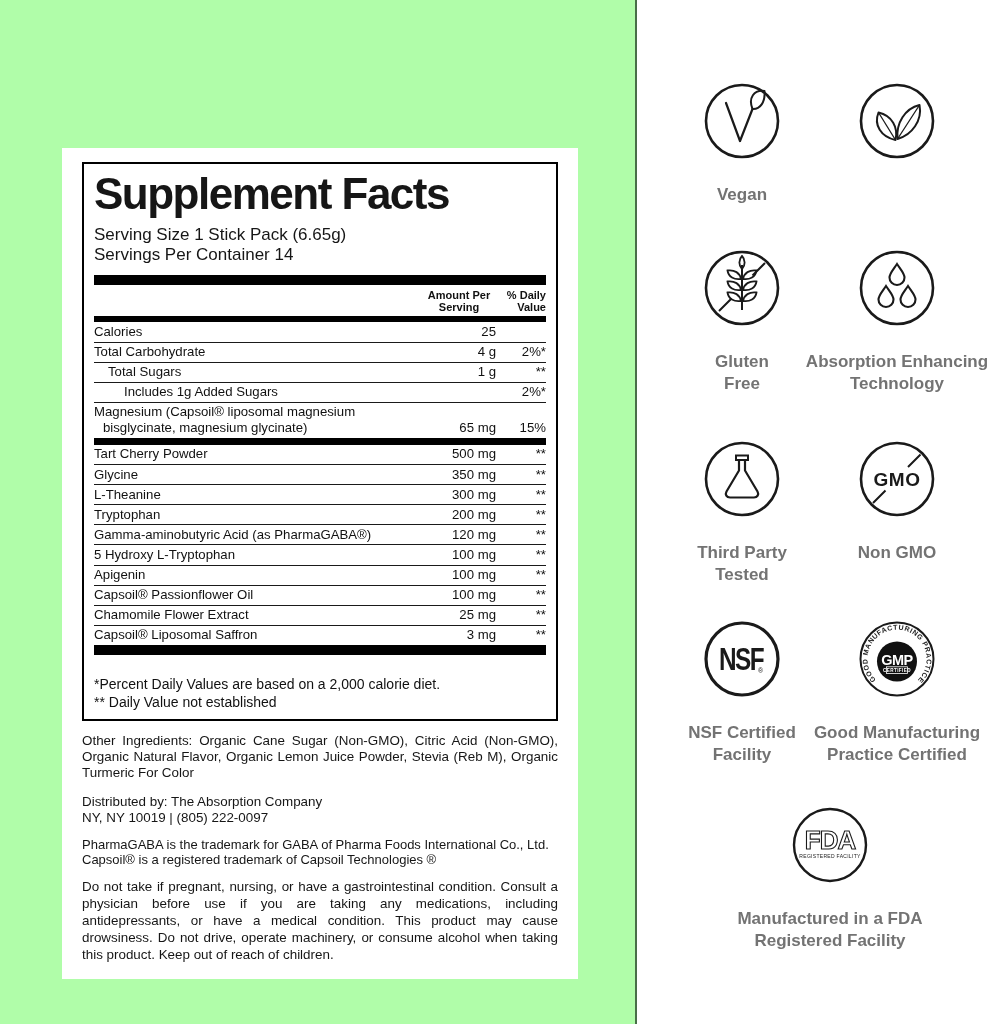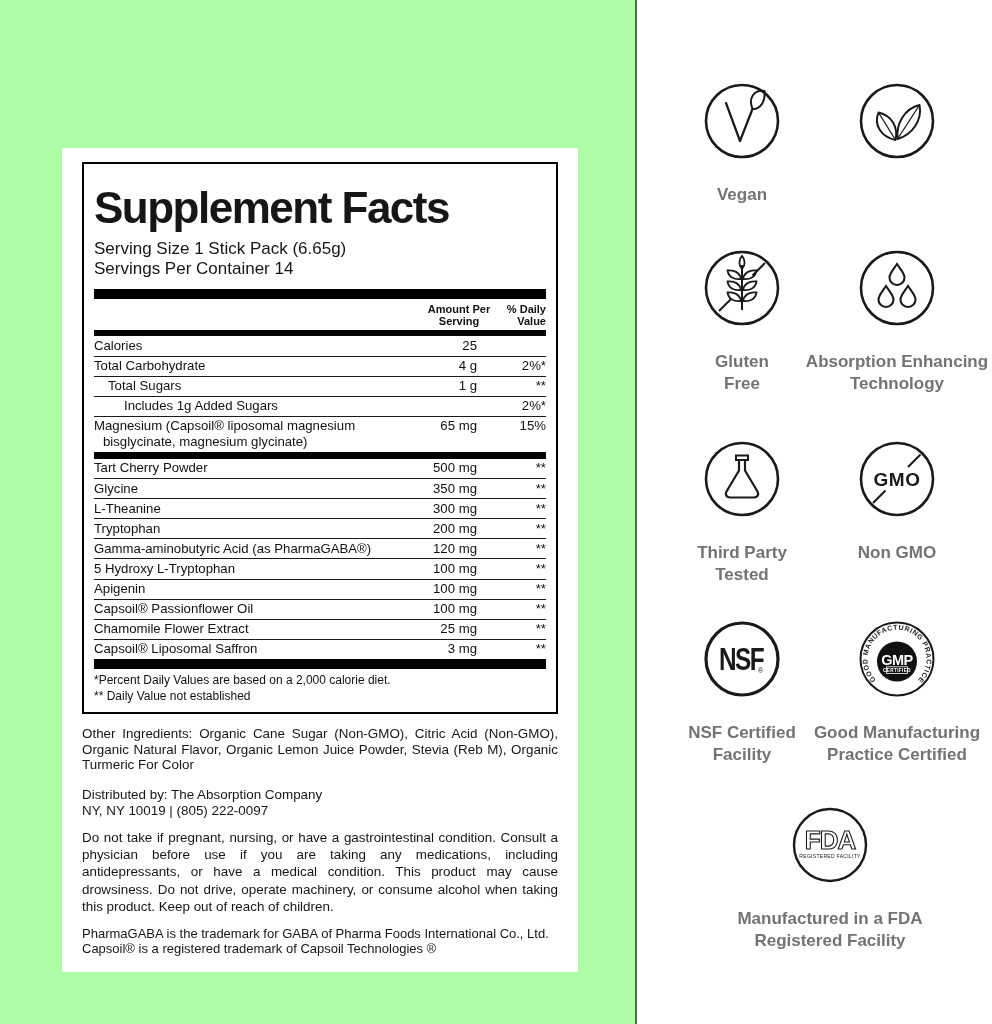--- a/index.html
+++ b/index.html
@@ -17,42 +17,42 @@
     position:absolute;left:62px;top:148px;width:516px;
     background:#ffffff;box-sizing:border-box;
     padding:14px 20px 16px 20px;
   }
   .facts-panel{
     border:2.5px solid #000;
     padding:6px 10px 0 10px;
   }
   .facts-title{
     font-size:44px;font-weight:bold;letter-spacing:-1.5px;line-height:1.0;
-    margin:16px 0 9px 0;color:#161616;
+    margin:2px 0 9px 0;color:#161616;
   }
   .serving{font-size:17px;line-height:1.2;color:#161616;}
   .bar{background:#000;}
   .bar-1{height:10px;margin-top:9px;}
   .bar-2{height:6px;}
   .bar-3{height:7px;}
   .bar-4{height:10px;}
   .fhead{display:flex;justify-content:flex-end;padding:4px 0 3px 0;
     font-size:11px;font-weight:bold;line-height:1.12;text-align:right;}
   .fhead .h-amt{width:74px;text-align:center;}
   .fhead .h-dv{width:50px;}
-  .frow{display:flex;align-items:flex-start;border-bottom:1px solid #1a1a1a;
-    padding:1.5px 0;font-size:13.2px;line-height:1.22;gap:19px;}
+  .frow{display:flex;align-items:flex-end;border-bottom:1px solid #1a1a1a;
+    padding:1.5px 0;font-size:13.2px;line-height:1.22;}
   .frow.nb{border-bottom:none;}
   .frow .n{flex:1;}
   .frow .amt{width:70px;text-align:right;}
   .frow .dv{width:50px;text-align:right;}
   .ind1{padding-left:14px;}
   .ind2{padding-left:30px;}
   .hang{padding-left:9px;text-indent:-9px;}
-  .footnotes{font-size:12px;line-height:1.3;padding:4px 0 8px 0;}
+  .footnotes{font-size:14px;line-height:1.3;padding:20px 0 8px 0;}
   .para{font-size:13.4px;line-height:1.17;color:#161616;}
   .oi{margin-top:12px;text-align:justify;}
   .dist{margin-top:14px;}
   .tm{margin-top:11px;font-size:13px;}
   .warn{margin-top:11px;text-align:justify;line-height:1.27;}
   .blockline{display:block;}
 
   
   .badge{position:absolute;display:flex;flex-direction:column;align-items:center;}
   .blabel{margin-top:24px;font-size:17px;font-weight:600;line-height:1.28;
@@ -167,25 +167,25 @@
       <span class="blockline">*Percent Daily Values are based on a 2,000 calorie diet.</span>
       <span class="blockline">** Daily Value not established</span>
     </div>
   </div>
 
   <div class="para oi">Other Ingredients: Organic Cane Sugar (Non-GMO), Citric Acid (Non-GMO), Organic Natural Flavor, Organic Lemon Juice Powder, Stevia (Reb M), Organic Turmeric For Color</div>
   <div class="para dist">
     <span class="blockline">Distributed by: The Absorption Company</span>
     <span class="blockline">NY, NY 10019  |  (805) 222-0097</span>
   </div>
-  <div class="para warn">Do not take if pregnant, nursing, or have a gastrointestinal condition. Consult a physician before use if you are taking any medications, including antidepressants, or have a medical condition. This product may cause drowsiness. Do not drive, operate machinery, or consume alcohol when taking this product. Keep out of reach of children.</div>
   <div class="para tm">
     <span class="blockline">PharmaGABA is the trademark for GABA of Pharma Foods International Co., Ltd.</span>
     <span class="blockline">Capsoil® is a registered trademark of Capsoil Technologies ®</span>
   </div>
+  <div class="para warn">Do not take if pregnant, nursing, or have a gastrointestinal condition. Consult a physician before use if you are taking any medications, including antidepressants, or have a medical condition. This product may cause drowsiness. Do not drive, operate machinery, or consume alcohol when taking this product. Keep out of reach of children.</div>
 </div>
 
 <div class="badge" style="left:657px;top:82px;width:170px">
   <svg class="bicon" width="78" height="78" viewBox="0 0 78 78">
     <circle cx="39" cy="39" r="36" fill="none" stroke="#1a1a1a" stroke-width="2.6"></circle>
     <path d="M23 21 L37 59 L49.5 27" fill="none" stroke="#1a1a1a" stroke-width="2.2" stroke-linecap="round" stroke-linejoin="round"></path>
     <path d="M49.5 27 C45 16 51 7.5 61.5 9 C62.5 20 57 27.5 49.5 27 Z" fill="none" stroke="#1a1a1a" stroke-width="2" stroke-linejoin="round"></path>
   </svg>
   <div class="blabel">Vegan</div>
 </div>

